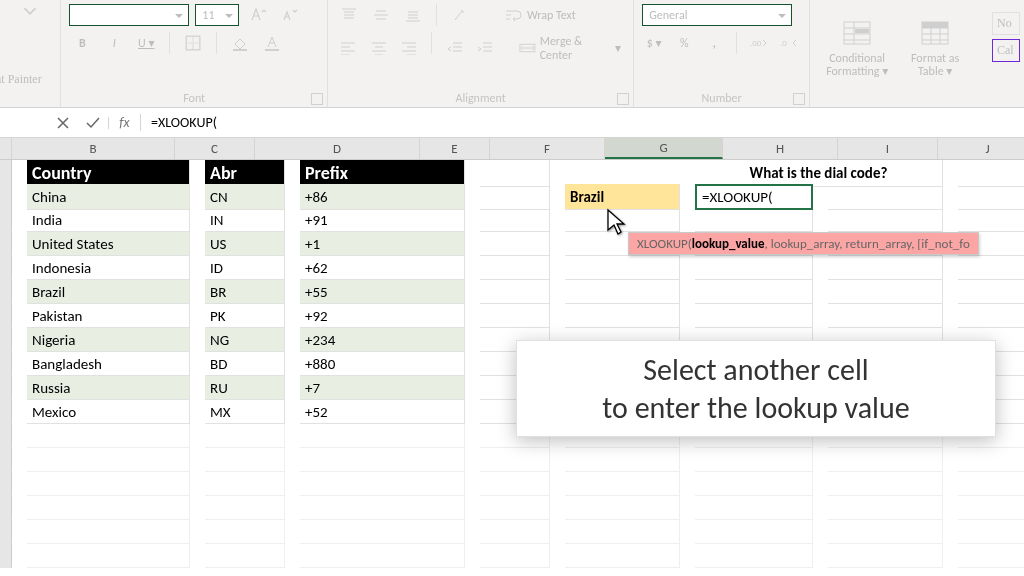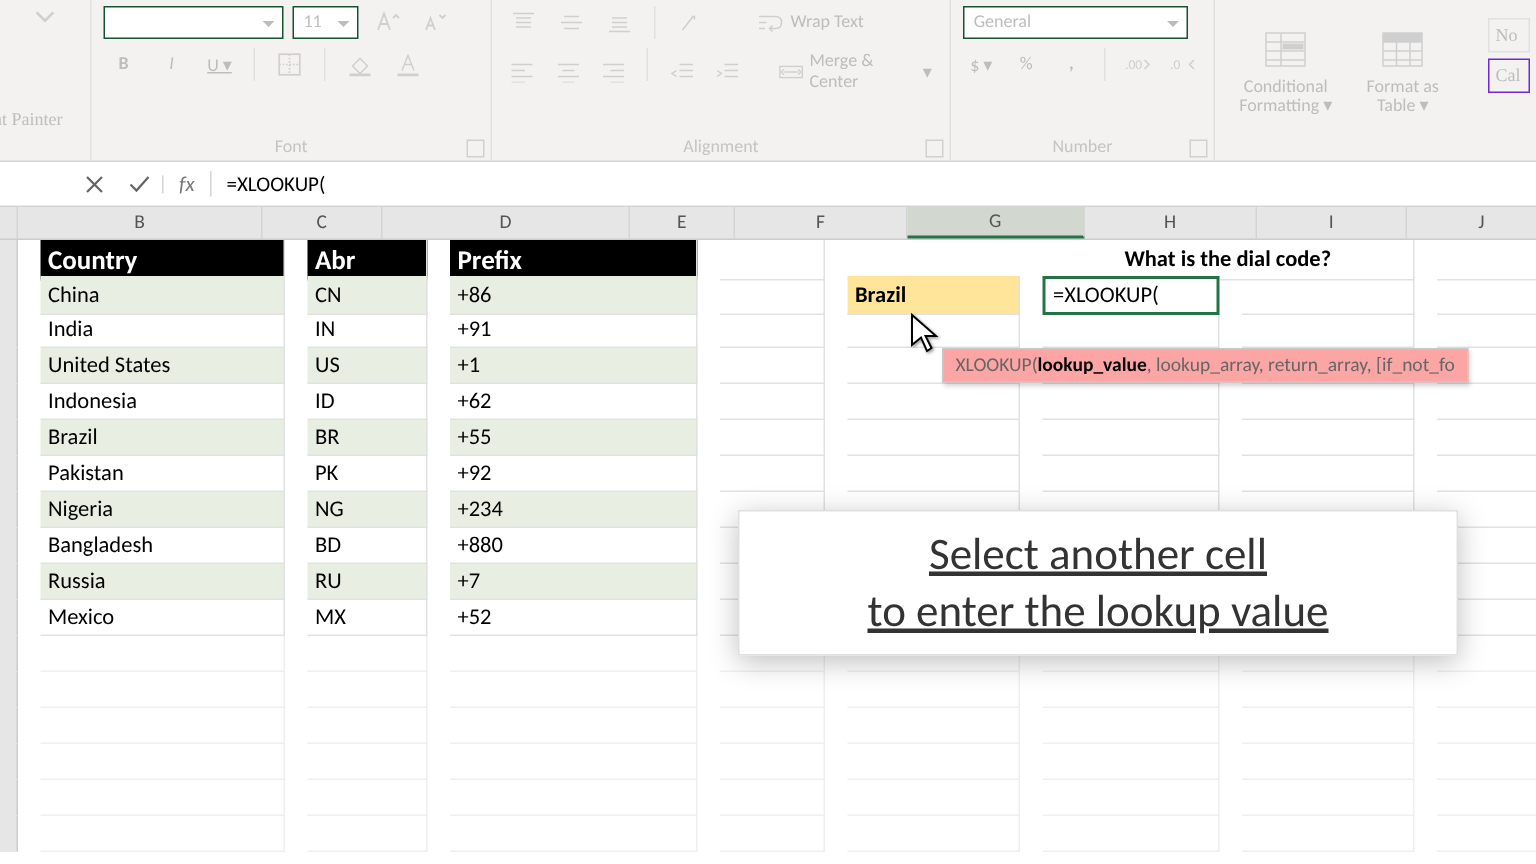--- a/index.html
+++ b/index.html
@@ -579,16 +579,16 @@
 
     <div class="cursor" style="left:606px; top:48px;">
       <svg width="20" height="28" viewBox="0 0 20 28">
           <path d="M2 2 L2 22 L8 17 L12 26 L15 24 L11 16 L18 16 Z" fill="#fff" stroke="#000" stroke-width="1.3"></path>
         </svg>
     </div>
 
   </div>
 </div>
 
-<div class="callout" style="left:492px; top:340px; width:480px;text-decoration:underline;">
+<div class="callout" style="left:516px; top:340px; width:480px;">
   <div>Select another cell</div>
   <div>to enter the lookup value</div>
 </div>
 
 </body></html>

